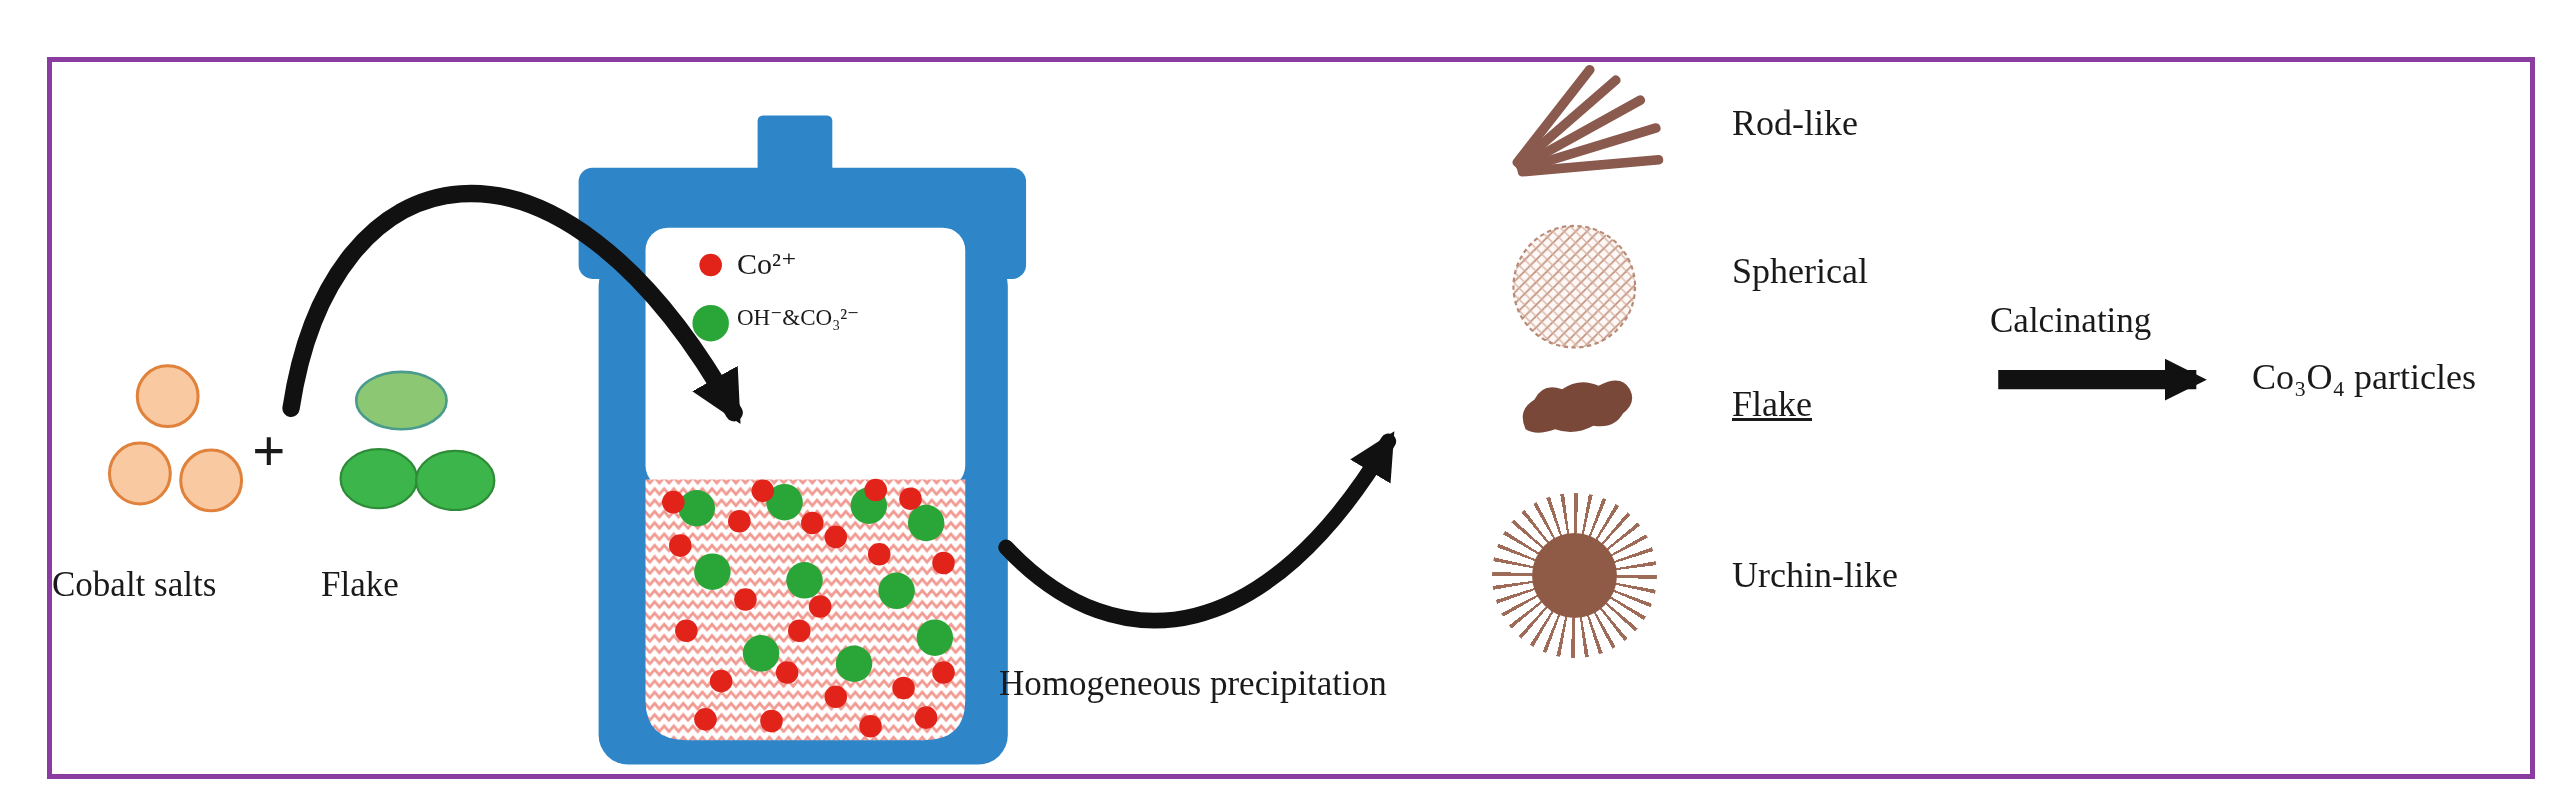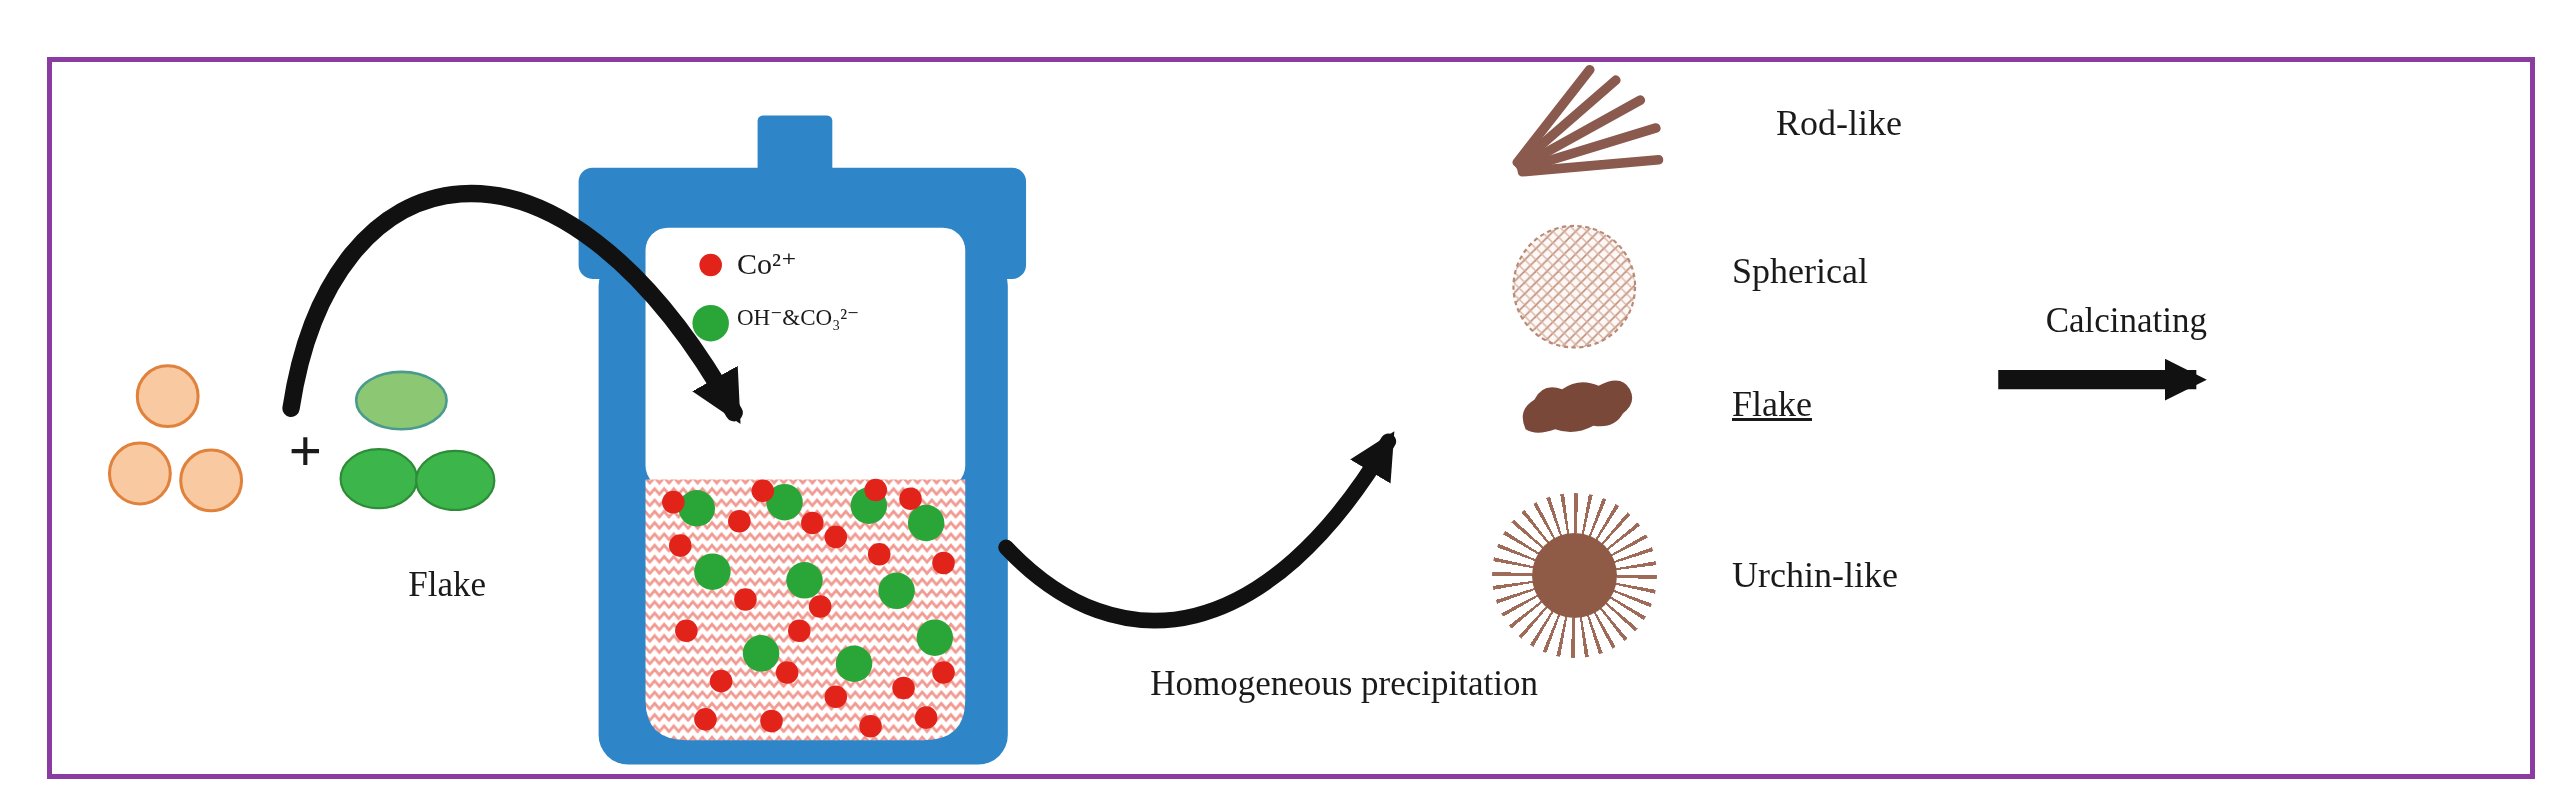--- a/index.html
+++ b/index.html
@@ -20,21 +20,21 @@
     box-sizing: content-box;
   }
   svg.art { position: absolute; left: 0; top: 0; }
   .lbl {
     position: absolute;
     color: #1a1a1a;
     white-space: nowrap;
     font-size: 35px;
     line-height: 1.1;
   }
-  .lbl.center { text-align: right; }
+  .lbl.center { text-align: left; }
   .plus {
     font-size: 59px;
     font-weight: 700;
   }
   .morph-lbl { font-size: 36px; }
   .urchin {
     position: absolute;
     left: 1492px; top: 493px;
     width: 165px; height: 165px;
     border-radius: 50%;
@@ -151,36 +151,38 @@
 
     <circle cx="1812" cy="330" r="70" fill="url(#hatch)" stroke="#b98a76" stroke-width="2.5" stroke-dasharray="5 4"></circle>
 
     <path d="M1756 494 Q1746 472 1766 460 Q1776 440 1798 448 Q1818 434 1840 444
              Q1866 430 1876 448 Q1884 464 1868 476 Q1858 494 1834 490
              Q1812 502 1790 494 Q1768 502 1756 494 Z" fill="#7a4838"></path>
   </svg>
 
   <div class="urchin"></div>
 
+  <div class="lbl center" style="left:52px; top:566px; width:261px;">Cobalt salts</div>
 
   <div class="lbl plus center" style="left:252px; top:419px; width:70px;">+</div>
 
   <div class="lbl center" style="left:321px; top:566px; width:165px;">Flake</div>
 
   <div class="lbl" style="left:737px; top:247px; font-size:30px;">Co²⁺</div>
 
   <div class="lbl" style="left:737px; top:305px; font-size:23px;">OH⁻&amp;CO₃²⁻</div>
 
   <div class="lbl center" style="left:999px; top:665px; width:539px;">Homogeneous precipitation</div>
 
-  <div class="lbl morph-lbl" style="left:1732px; top:104px;margin-left:44px;">Rod-like</div>
+  <div class="lbl morph-lbl" style="left:1732px; top:104px;">Rod-like</div>
 
   <div class="lbl morph-lbl" style="left:1732px; top:252px;">Spherical</div>
 
   <div class="lbl morph-lbl" style="left:1732px; top:385px;text-decoration:underline;">Flake</div>
 
   <div class="lbl morph-lbl" style="left:1732px; top:556px;">Urchin-like</div>
 
   <div class="lbl center" style="left:1990px; top:302px; width:217px;">Calcinating</div>
 
+  <div class="lbl morph-lbl" style="left:2252px; top:358px;">Co₃O₄ particles</div>
 
 </div>
 
 
 </body></html>

